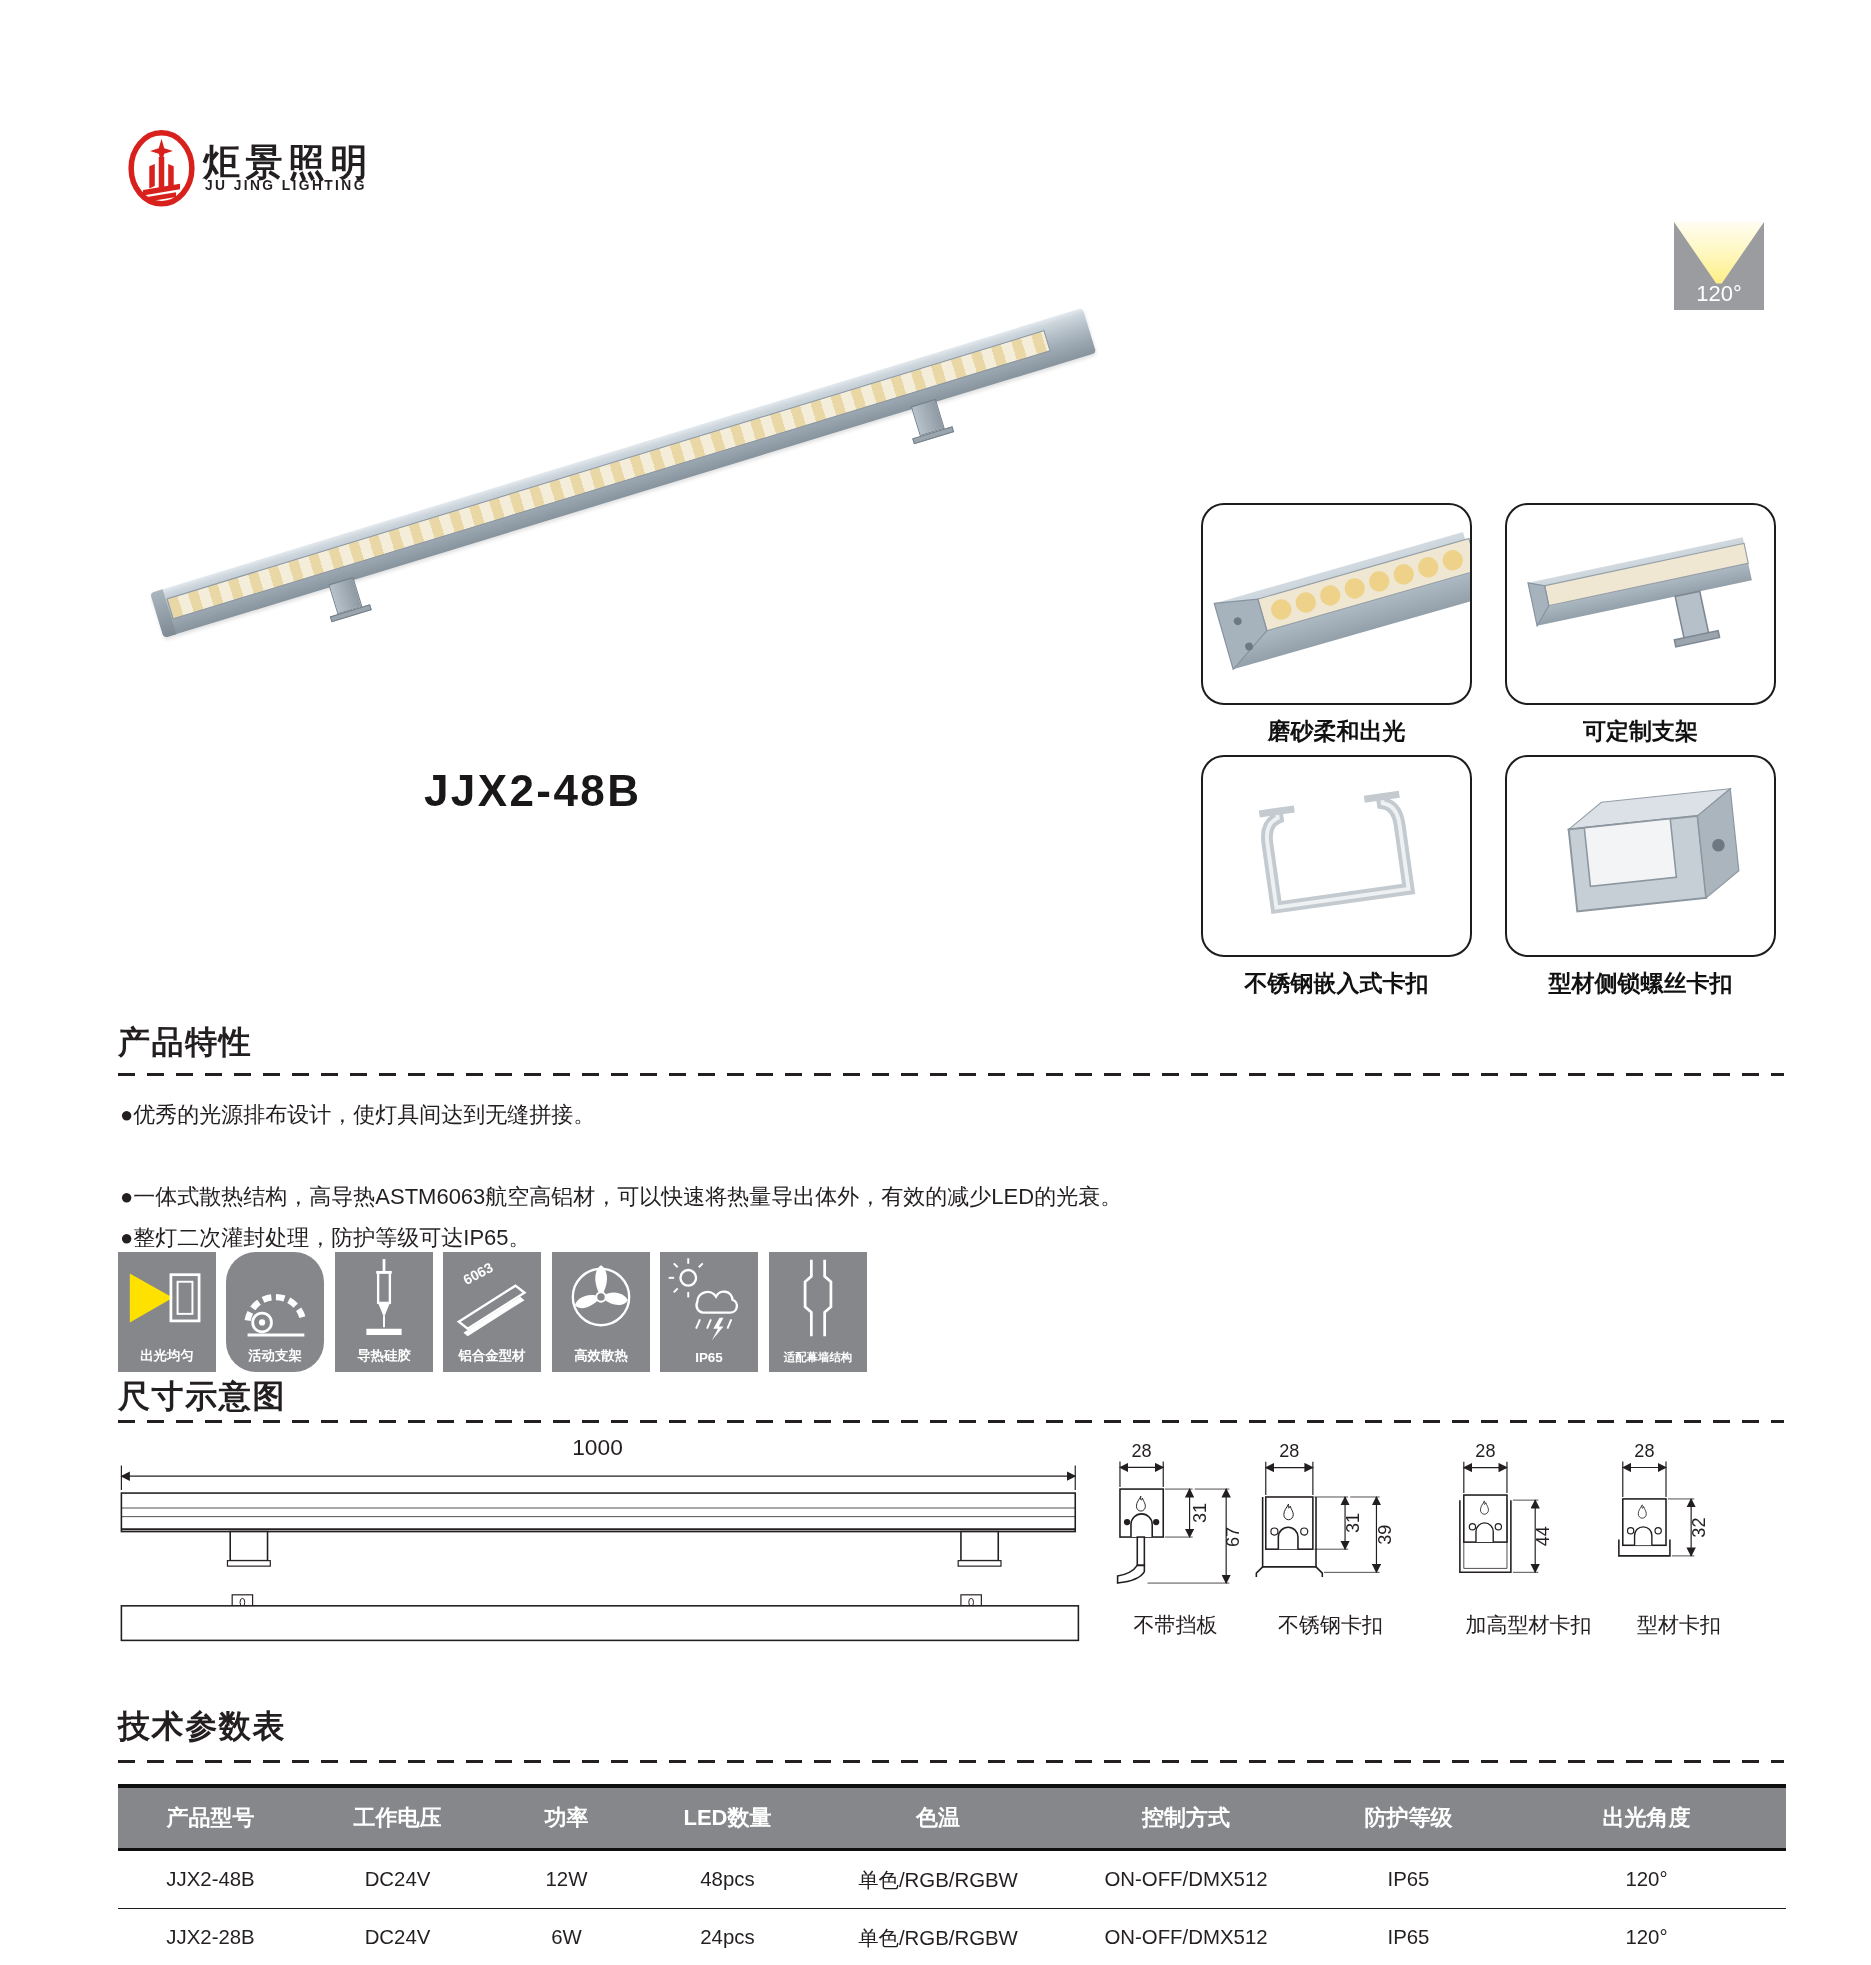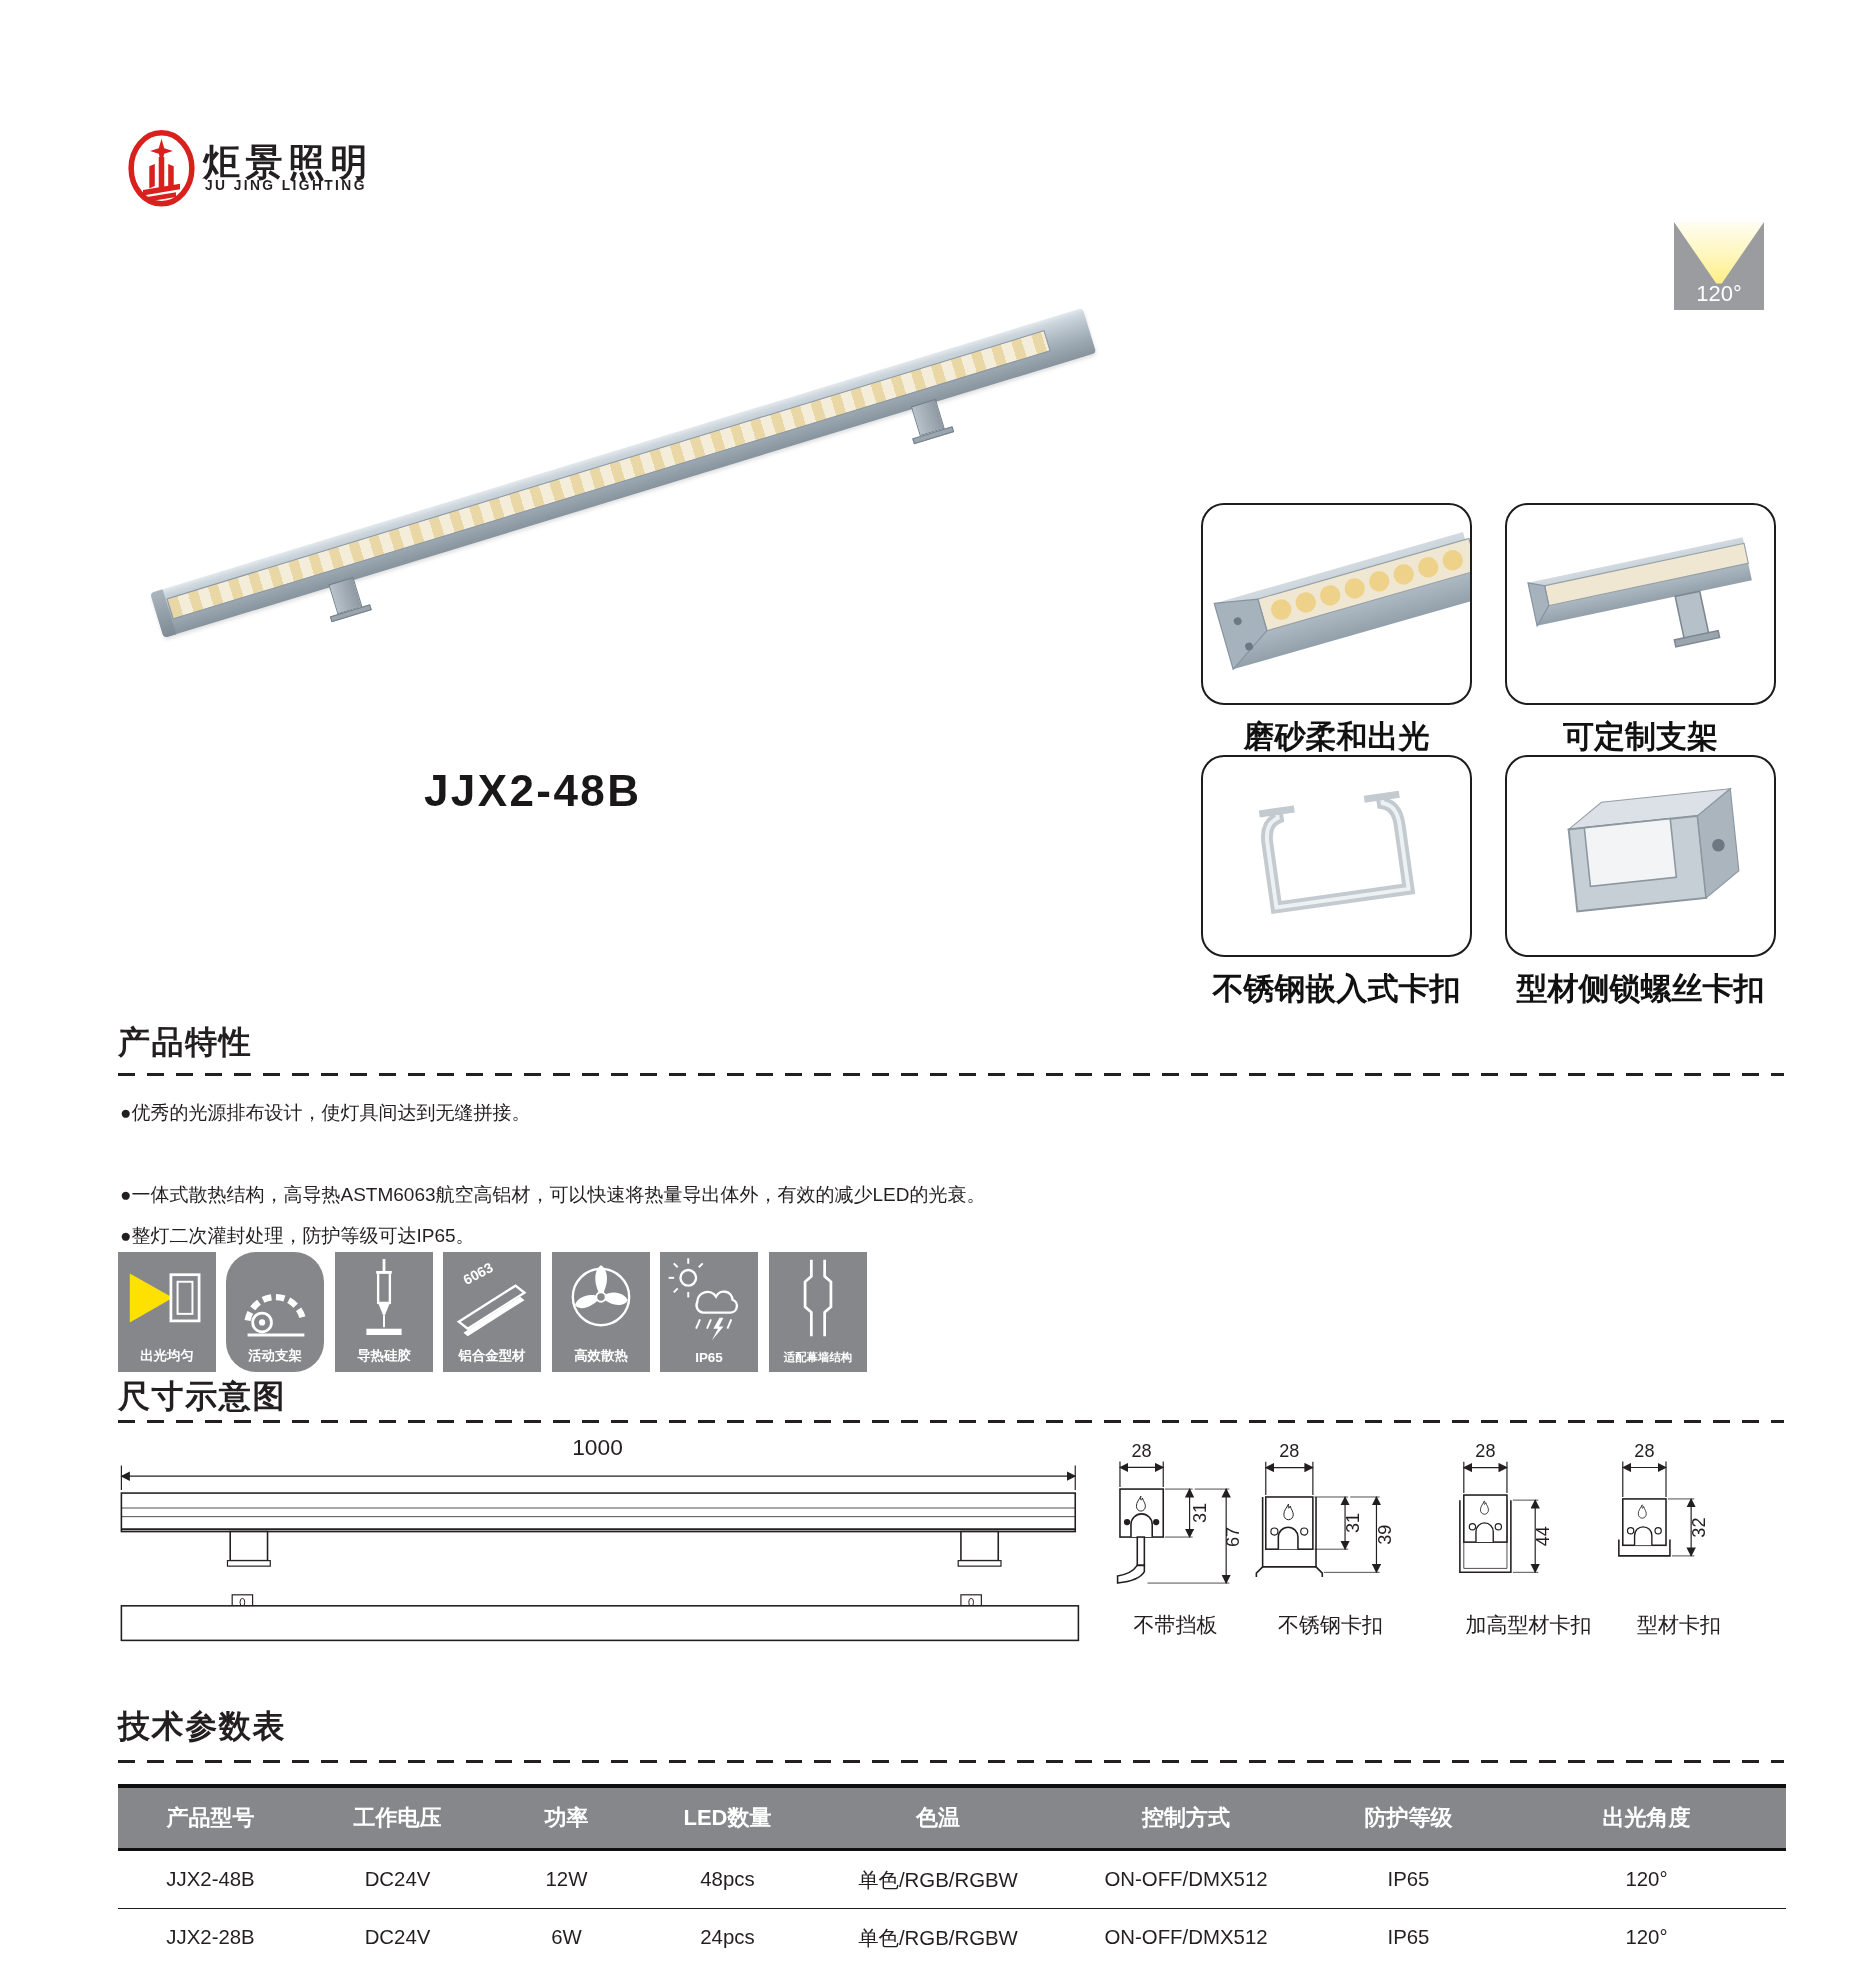--- a/index.html
+++ b/index.html
@@ -1,23 +1,23 @@
 <!DOCTYPE html>
 <html style="font-size:6.3px"><head>
 <meta charset="utf-8">
 <style>
   html,body{margin:0;padding:0;background:#fff;}
   .page{position:relative;width:1872px;height:2647px;background:#ffffff;overflow:hidden;
         font-family:"Liberation Sans","DejaVu Sans",sans-serif;color:#231f20;}
   .abs{position:absolute;}
   .sec-h{font-size:32px;font-weight:bold;color:#231f20;letter-spacing:1.6px;white-space:nowrap;}
   .dashline{height:3.1px;width:1666px;background:repeating-linear-gradient(90deg,#231f20 0 17.3px,transparent 17.3px 29px);}
-  .feat{font-size:19px;color:#231f20;white-space:nowrap;}
+  .feat{font-size:22px;color:#231f20;white-space:nowrap;}
   .det-box{width:271px;height:202px;border:2px solid #1c1c1c;border-radius:23px;background:#fff;overflow:hidden;box-sizing:border-box;}
-  .det-cap{width:271px;font-size:31px;font-weight:bold;color:#111;text-align:center;white-space:nowrap;}
+  .det-cap{width:271px;font-size:23px;font-weight:bold;color:#111;text-align:center;white-space:nowrap;}
   .tile{width:98px;height:120px;background:#85878a;display:flex;flex-direction:column;align-items:center;}
   .tile-label{color:#fff;font-size:13.4px;font-weight:bold;margin-top:auto;margin-bottom:7px;white-space:nowrap;}
   .tile-label.small{font-size:11.4px;}
   .dim-cap{font-size:21px;font-weight:500;color:#231f20;text-align:center;white-space:nowrap;}
   table.spec{border-collapse:collapse;table-layout:fixed;width:1666px;border-top:4.3px solid #0f0f0f;}
   table.spec th{background:#85878a;color:#ffffff;font-size:22px;font-weight:bold;height:58px;border-bottom:3.5px solid #0f0f0f;}
   table.spec td{font-size:20.4px;color:#231f20;text-align:center;height:55px;border-bottom:1.2px solid #1c1c1c;background:#fff;}
   .logo-zh{font-size:37px;font-weight:bold;color:#231f20;letter-spacing:5.5px;white-space:nowrap;}
   .logo-en{font-size:13.8px;font-weight:bold;color:#231f20;letter-spacing:2.4px;white-space:nowrap;}
   .badge{width:90px;height:88px;background:#9b9ca0;overflow:hidden;}

